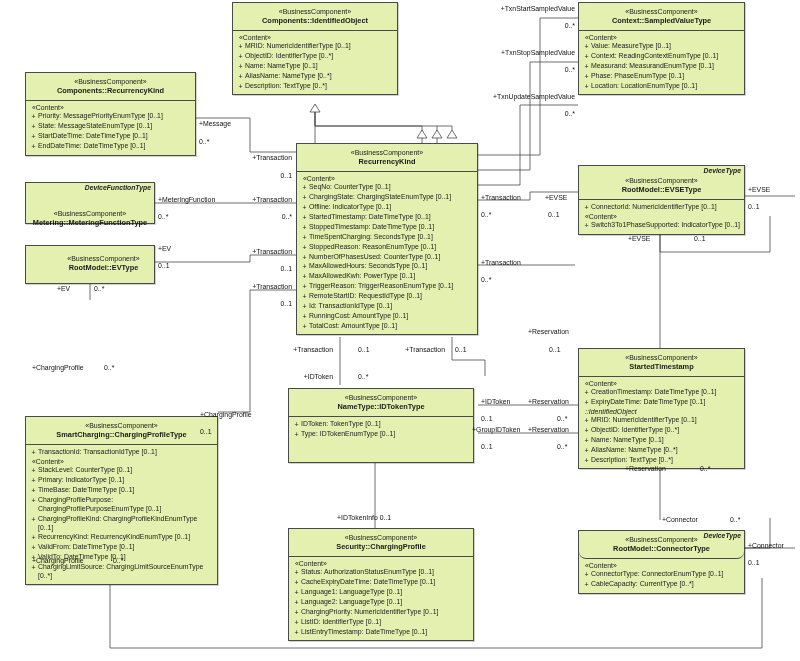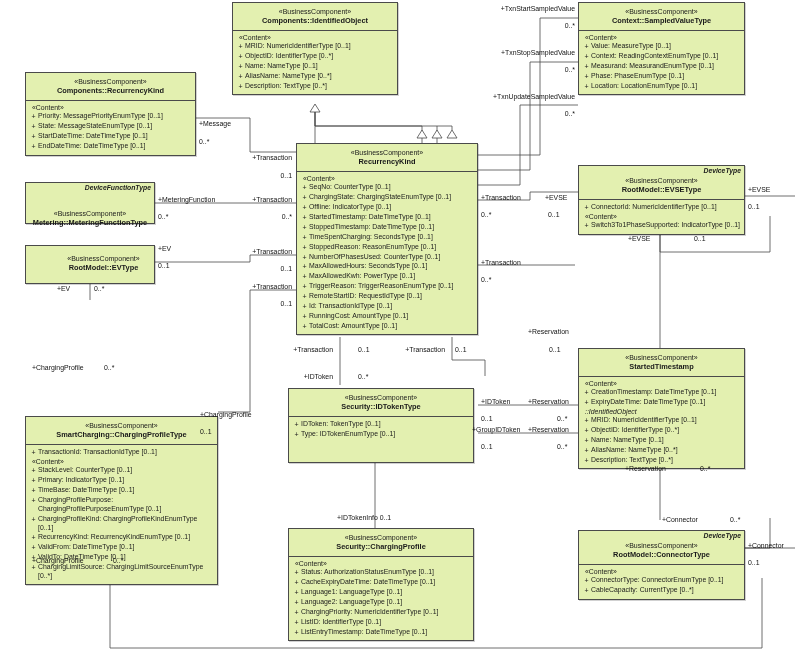--- a/index.html
+++ b/index.html
@@ -377,21 +377,21 @@
       <div class="attr">
           <span class="vis">+</span>
           <span class="attr-text">ChargingLimitSource: ChargingLimitSourceEnumType [0..*]</span>
         </div>
     </div>
   </div>
 
   <div class="uml-class" style="left:288px; top:388px; width:186px; height:75px;">
     <div class="uml-header">
       <span class="stereo">«BusinessComponent»</span>
-      <span class="cname">Security::IDTokenType</span>
+      <span class="cname">NameType::IDTokenType</span>
     </div>
     <div class="uml-body">
       <div class="attr">
           <span class="vis">+</span>
           <span class="attr-text">IDToken: TokenType [0..1]</span>
         </div>
       <div class="attr">
           <span class="vis">+</span>
           <span class="attr-text">Type: IDTokenEnumType [0..1]</span>
         </div>
@@ -470,21 +470,21 @@
         </div>
       <div class="attr">
           <span class="vis">+</span>
           <span class="attr-text">ListEntryTimestamp: DateTimeType [0..1]</span>
         </div>
     </div>
   </div>
 
   <div class="uml-class" style="left:578px; top:530px; width:167px;">
     <span class="tagname">DeviceType</span>
-    <div class="uml-header" style="padding-top:10px;">
+    <div class="uml-header" style="padding-top:4px;border-radius:7px;">
       <span class="stereo">«BusinessComponent»</span>
       <span class="cname">RootModel::ConnectorType</span>
     </div>
     <div class="uml-body">
       <div class="section-label">«Content»</div>
       <div class="attr">
           <span class="vis">+</span>
           <span class="attr-text">ConnectorType: ConnectorEnumType [0..1]</span>
         </div>
       <div class="attr">

